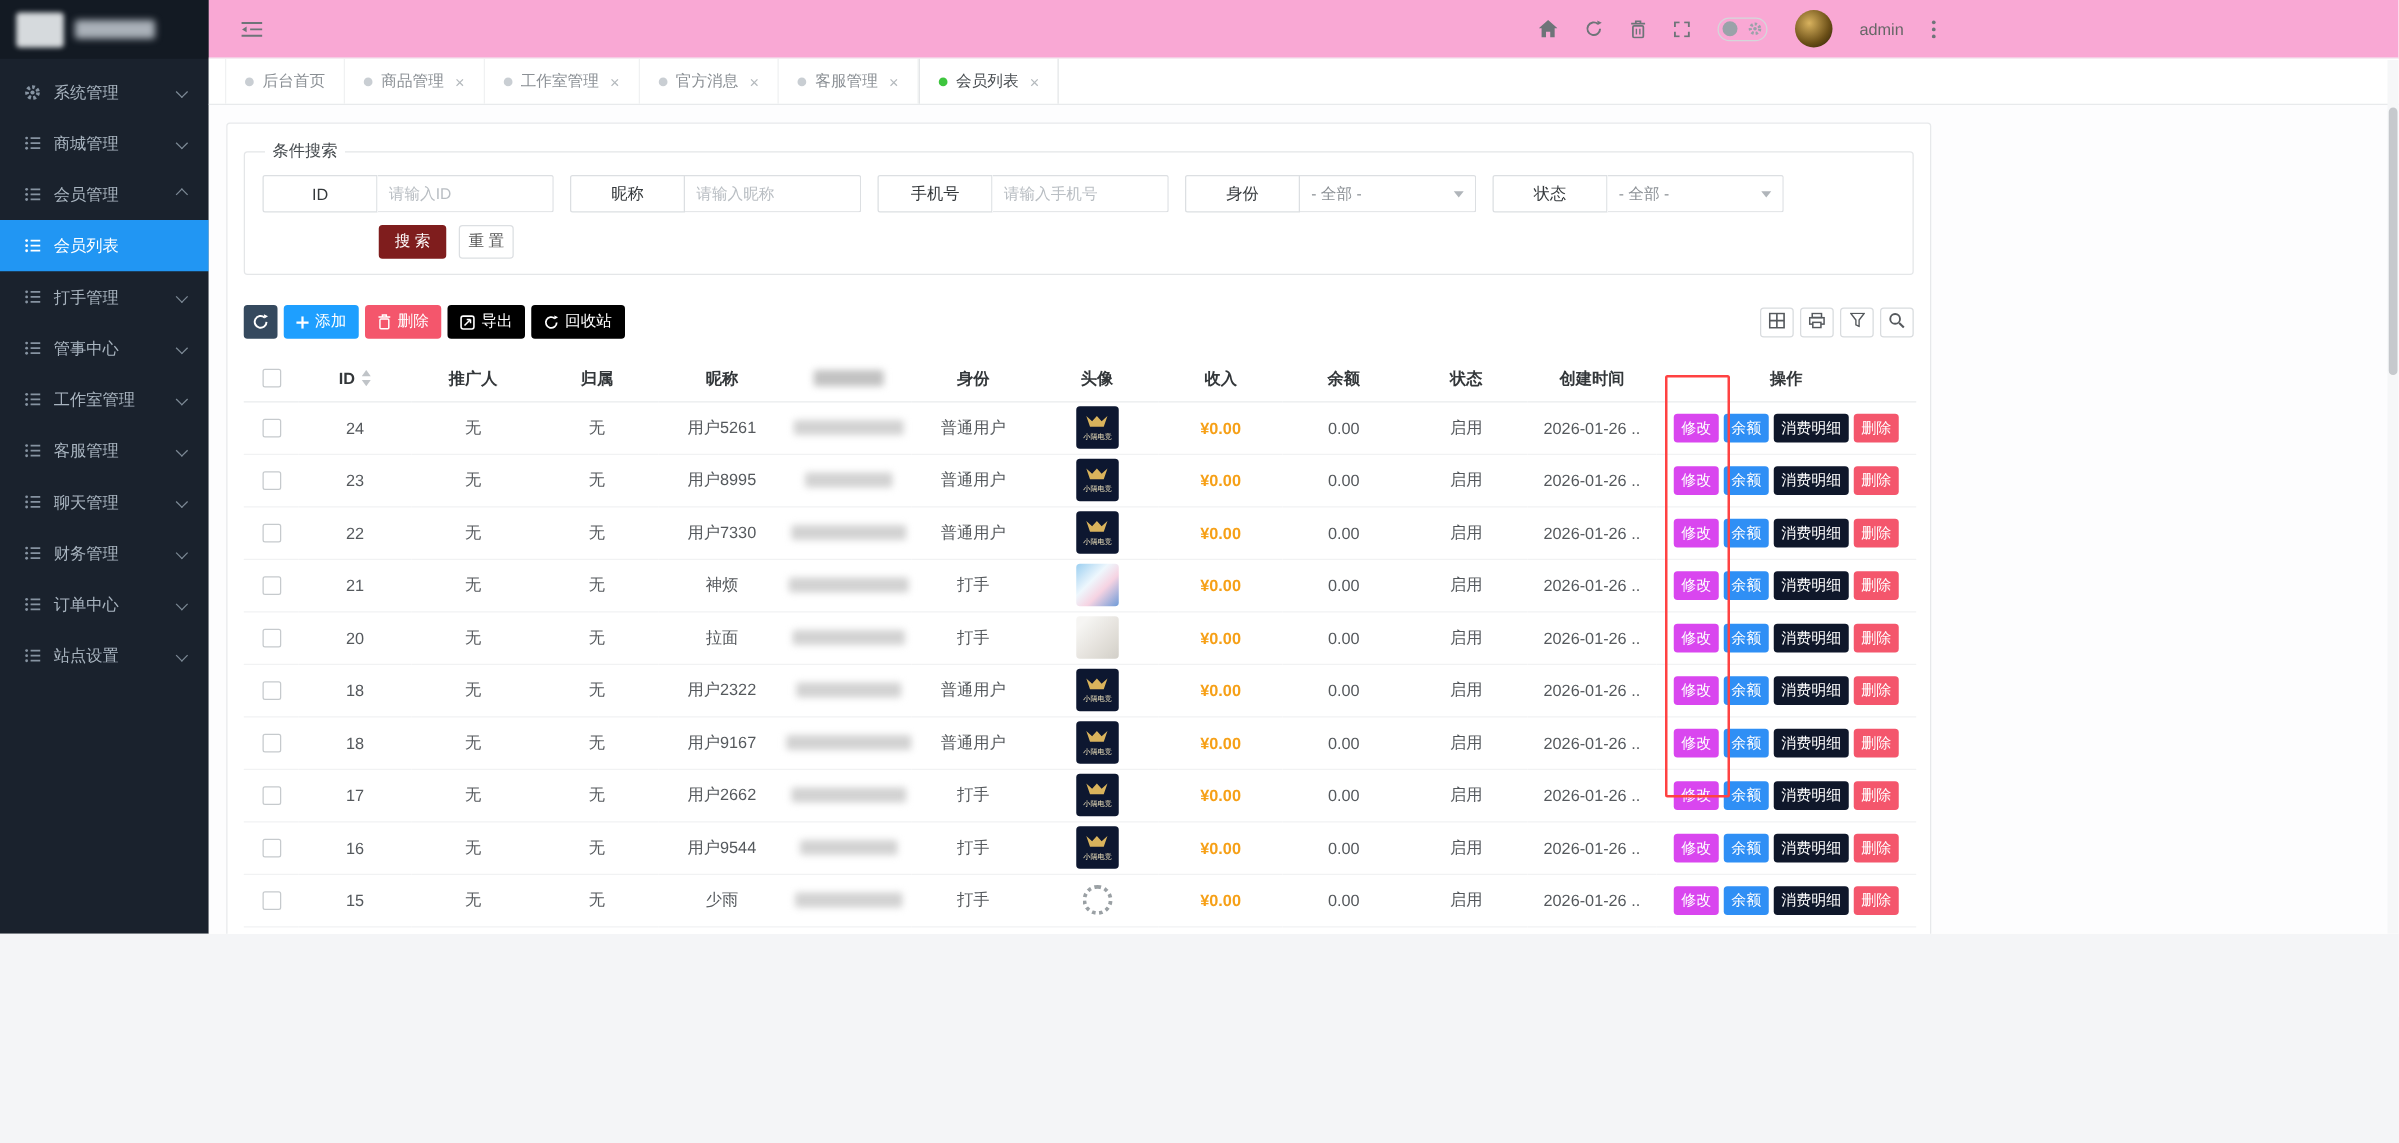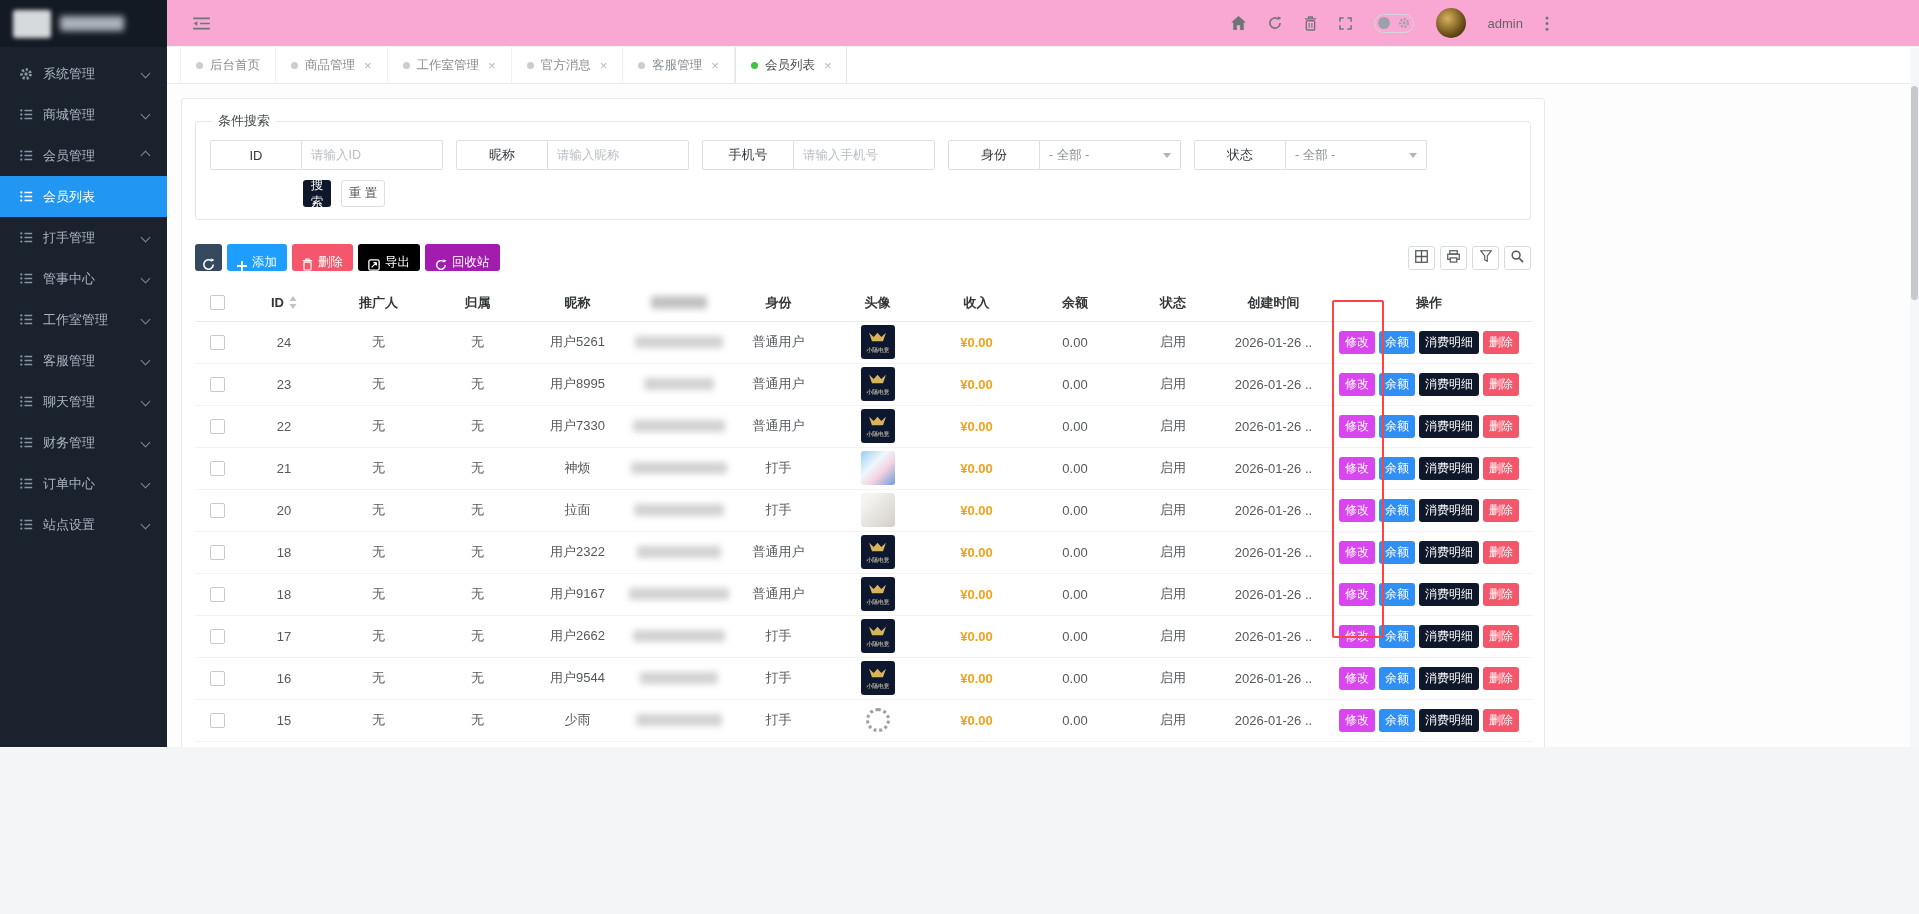--- a/index.html
+++ b/index.html
@@ -43,32 +43,32 @@
 legend{font-size:13px;color:#454a4e;padding:0 6px;margin-left:2px}
 .search-fields{display:flex;gap:13px;margin-top:2px}
 .fgroup{display:flex}
 .fg-label{width:92px;height:30px;border:1px solid #dcdfe2;background:#fff;display:flex;align-items:center;justify-content:center;font-size:13px;color:#35393c;border-radius:2px 0 0 2px}
 .fg-input{width:141px;height:30px;border:1px solid #dcdfe2;border-left:none;padding:0 9px;font-size:12.5px;color:#333;border-radius:0 2px 2px 0;outline:none;font-family:inherit}
 .fg-input::placeholder{color:#b9bec3}
 .fg-select{width:141px;height:30px;border:1px solid #dcdfe2;border-left:none;display:flex;align-items:center;justify-content:space-between;padding:0 9px;font-size:12.5px;color:#8a8f94;cursor:pointer;border-radius:0 2px 2px 0;background:#fff}
 .caret{width:0;height:0;border-left:4px solid transparent;border-right:4px solid transparent;border-top:5px solid #b0b5ba}
 .search-actions{margin-top:10px;margin-left:93px;display:flex;gap:10px}
 .btn{height:27px;border:none;border-radius:3px;font-size:12.5px;cursor:pointer;font-family:inherit;display:inline-flex;align-items:center;justify-content:center}
-.btn-primary{background:#0f172a;color:#fff;width:28px}
+.btn-primary{background:#7f1d1d;color:#fff;width:54px}
 .btn-plain{background:#fff;border:1px solid #dcdfe2;color:#555;width:44px}
 
 .toolbar{margin-top:24px;display:flex;align-items:center}
 .tbl-left{display:flex;gap:5px}
 .tbl-right{margin-left:auto;display:flex;gap:5px}
-.tbtn{height:27px;border-radius:3px;color:#fff;font-size:12.5px;display:inline-flex;align-items:flex-end;gap:5px;padding:0 10px;cursor:pointer;border:none;font-family:inherit}
+.tbtn{height:27px;border-radius:3px;color:#fff;font-size:12.5px;display:inline-flex;align-items:center;gap:5px;padding:0 10px;cursor:pointer;border:none;font-family:inherit}
 .tbtn-refresh{background:#35495e;width:27px;padding:0;justify-content:center}
 .tbtn-add{background:#1e9fff}
 .tbtn-del{background:#f4566c}
 .tbtn-exp{background:#000000}
-.tbtn-rec{background:#a21caf}
+.tbtn-rec{background:#000000}
 .mini-btn{width:27px;height:24px;border:1px solid #d8dbde;border-radius:3px;background:#fff;color:#55595d;display:inline-flex;align-items:center;justify-content:center;cursor:pointer}
 
 .grid{margin-top:14px;border-collapse:collapse;table-layout:fixed;width:1338px}
 .grid th{height:36px;font-size:13px;color:#33373a;font-weight:700;border-bottom:1px solid #e9ebed;background:#fff;text-align:center}
 .grid td{height:42px;font-size:13px;color:#55595d;border-bottom:1px solid #f1f2f3;text-align:center;vertical-align:middle}
 .muted{color:#9aa0a5}
 .cb{display:block;width:15px;height:15px;border:1px solid #c6cacd;border-radius:2px;background:#fff;margin:0 auto;cursor:pointer}
 .income{color:#f6a017;font-weight:700}
 .abtn{display:inline-block;padding:3px 6px;border-radius:3px;color:#fff;font-size:12px;margin:0 2px;cursor:pointer;white-space:nowrap}
 .abtn.edit{background:#d946ef}

